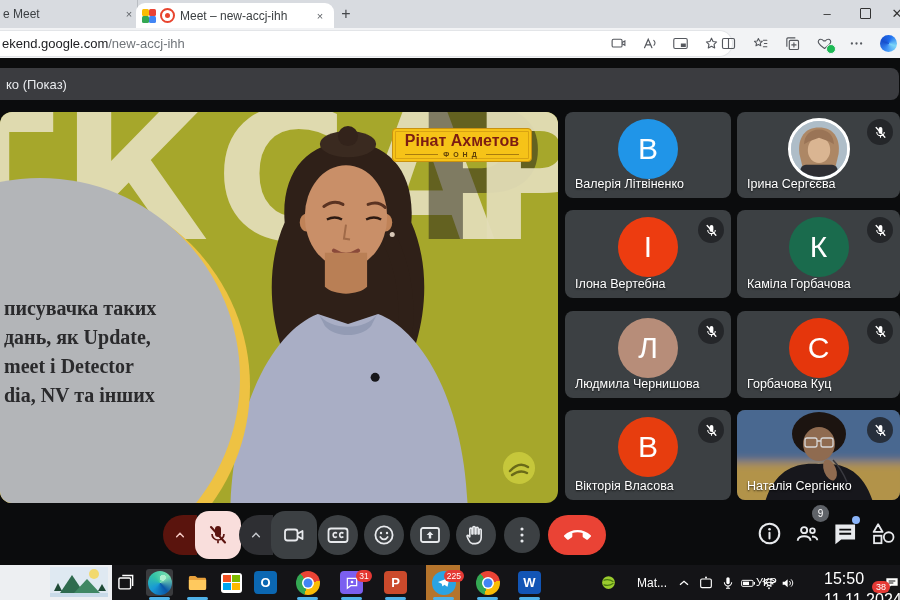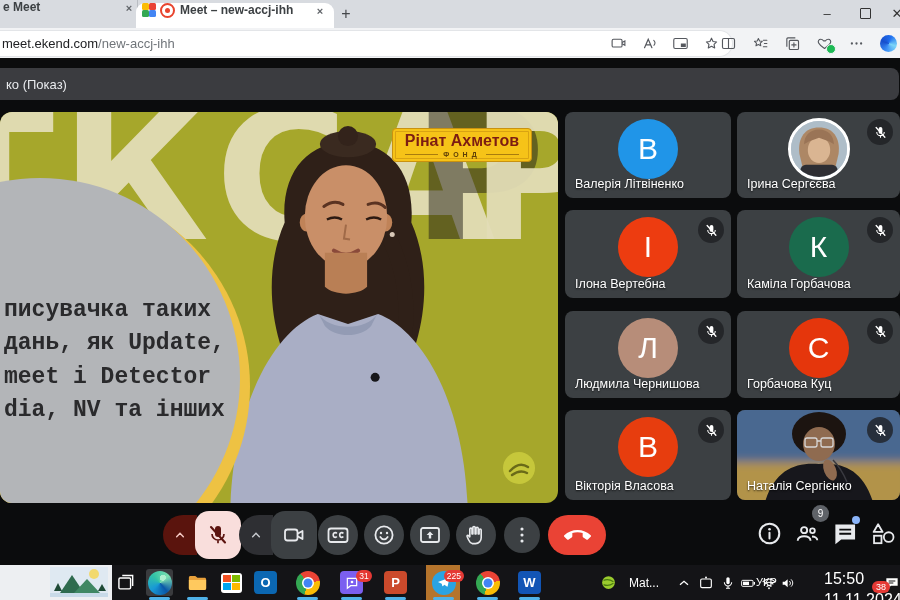--- a/index.html
+++ b/index.html
@@ -1,20 +1,20 @@
 <!DOCTYPE html>
 <html><head>
 <meta charset="utf-8">
 <style>
   html,body{margin:0;padding:0;background:#000;}
   .screen{position:relative;width:900px;height:600px;overflow:hidden;
     font-family:"Liberation Sans",sans-serif;background:#0b0c0d;}
   
   .tabstrip{position:absolute;left:0;top:0;width:900px;height:28px;background:#d8dbe0;}
-  .tab{position:absolute;top:0;height:28px;display:flex;font-size:12px;color:#3c4043;font-weight:bold;}
+  .tab{position:absolute;top:0;height:28px;display:flex;align-items:center;font-size:12px;color:#3c4043;}
   .tab.inactive{left:0;width:134px;padding-left:3px;border-right:1px solid #b9bdc2;}
   .tab.active{left:136px;width:186px;top:3px;height:25px;background:#fff;border-radius:9px 9px 0 0;padding:0 6px;}
   .tab-title{flex:1;white-space:nowrap;overflow:hidden;}
   .tab-close{width:16px;height:16px;display:flex;align-items:center;justify-content:center;color:#5f6368;font-size:11px;border-radius:50%;}
   .recdot{width:11px;height:11px;border:2px solid #e8442e;border-radius:50%;margin:0 5px 0 4px;display:flex;align-items:center;justify-content:center;flex:none;}
   .recdot i{width:5px;height:5px;background:#e8442e;border-radius:50%;}
   .newtab{position:absolute;left:336px;top:4px;width:20px;height:20px;display:flex;align-items:center;justify-content:center;font-size:16px;color:#44474a;}
   .winctl{position:absolute;top:0;height:26px;width:30px;display:flex;align-items:center;justify-content:center;color:#333;font-size:13px;}
   .maxbox{width:9px;height:9px;border:1.2px solid #333;border-radius:1px;}
   .toolbar{position:absolute;left:0;top:28px;width:900px;height:30px;background:#f2f3f5;display:flex;align-items:center;}
@@ -31,21 +31,21 @@
   .presbar{position:absolute;left:0;top:68px;width:893px;height:32px;background:#3b3c40;border-radius:0 8px 8px 0;display:flex;align-items:center;padding-left:6px;color:#e8eaed;font-size:13px;}
   
   .main-tile{position:absolute;left:0;top:112px;width:558px;height:391px;background:#a6a72b;border-radius:12px;overflow:hidden;}
   .bigletters{position:absolute;left:-70px;top:-36px;font-family:"DejaVu Sans",sans-serif;font-weight:800;font-size:182px;line-height:1.1;letter-spacing:6px;color:rgba(226,220,182,.95);}
   .bigletter{position:absolute;top:-36px;font-family:"DejaVu Sans",sans-serif;font-weight:800;font-size:182px;line-height:1.1;}
   .bl-shadow{left:412px;color:rgba(32,28,22,.5);}
   .bl-right{left:470px;color:rgba(226,220,182,.95);}
   .person{position:absolute;left:222px;top:12px;width:252px;height:382px;}
   .circle-ring{position:absolute;left:-150px;top:74px;width:400px;height:400px;border-radius:50%;background:#eec243;}
   .circle{position:absolute;left:-160px;top:66px;width:400px;height:400px;border-radius:50%;background:#b3b5b8;}
-  .caption{position:absolute;left:4px;top:182px;font-family:Liberation Mono, monospace;font-weight:700;font-size:23px;line-height:1.45;color:#2a2a2c;}
+  .caption{position:absolute;left:4px;top:182px;font-family:Liberation Serif, serif;font-weight:700;font-size:20px;line-height:1.45;color:#2a2a2c;}
   .badge{position:absolute;right:26px;top:16px;background:#f6c318;border:1px solid #c9920f;box-shadow:inset 0 0 0 2px #f6c318,inset 0 0 0 3px #d9a312;border-radius:4px;padding:3px 12px 3px;text-align:center;}
   .badge-title{color:#7c1c12;font-weight:700;font-size:16px;white-space:nowrap;}
   .badge-sub{display:flex;align-items:center;gap:5px;margin-top:1px;}
   .badge-sub .bl{flex:1;height:1px;background:#a97c0e;}
   .badge-sub span{font-size:7px;letter-spacing:4px;color:#5d3e07;font-weight:700;}
   .watermark{position:absolute;right:22px;bottom:18px;width:34px;height:34px;}
   
   .tile{position:absolute;background:#3c4043;border-radius:8px;overflow:hidden;}
   .avatar{position:absolute;left:50%;top:7px;transform:translateX(-50%);width:60px;height:60px;border-radius:50%;display:flex;align-items:center;justify-content:center;color:#fff;font-size:30px;font-weight:400;}
   .photo-av{position:absolute;left:50%;top:6px;transform:translateX(-50%);width:56px;height:56px;border-radius:50%;border:3px solid #fff;overflow:hidden;background:#b4c0cb;}
@@ -240,21 +240,21 @@
     <div class="newtab">+</div>
     <div class="winctl" style="left:812px">–</div>
     <div class="winctl" style="left:850px">
         <span class="maxbox"></span>
       </div>
     <div class="winctl" style="left:882px">✕</div>
   </div>
 
   <div class="toolbar">
     <div class="addressbar">
-      <span class="url-domain">meet.ekend.com</span>
+      <span class="url-domain">ekend.google.com</span>
         <span class="url-path">/new-accj-ihh</span>
       <span class="abar-icons">
         <svg class="ticon">
             <use href="#s-webcap"></use>
           </svg>
         <svg class="ticon">
             <use href="#s-aloud"></use>
           </svg>
         <svg class="ticon">
             <use href="#s-pip"></use>
@@ -593,21 +593,21 @@
     </div>
     <div class="app run" style="left:516px">
       <span class="sqr" style="background:#1255b5">W</span>
     </div>
 
     <div class="tray" style="left:600px">
       <svg width="17" height="17" viewBox="0 0 24 24">
           <circle cx="12" cy="12" r="9" fill="#9acc2e"></circle>
           <path d="M5 9 q7 -3 14 2 M5 15 q7 3 14 -2" stroke="#4a7a10" stroke-width="1.6" fill="none"></path>
         </svg>
-      <span style="margin-left:12px;font-size:12px">Mat...</span>
+      <span style="margin-left:20px;font-size:12px">Mat...</span>
     </div>
     <div class="tray" style="left:676px">
         <svg class="tray-ic" viewBox="0 0 24 24">
           <path fill="none" stroke="#fff" stroke-width="2" d="M6 14.5 12 9.5l6 5"></path>
         </svg>
       </div>
     <div class="tray" style="left:698px">
         <svg class="tray-ic">
           <use href="#s-twin"></use>
         </svg>

